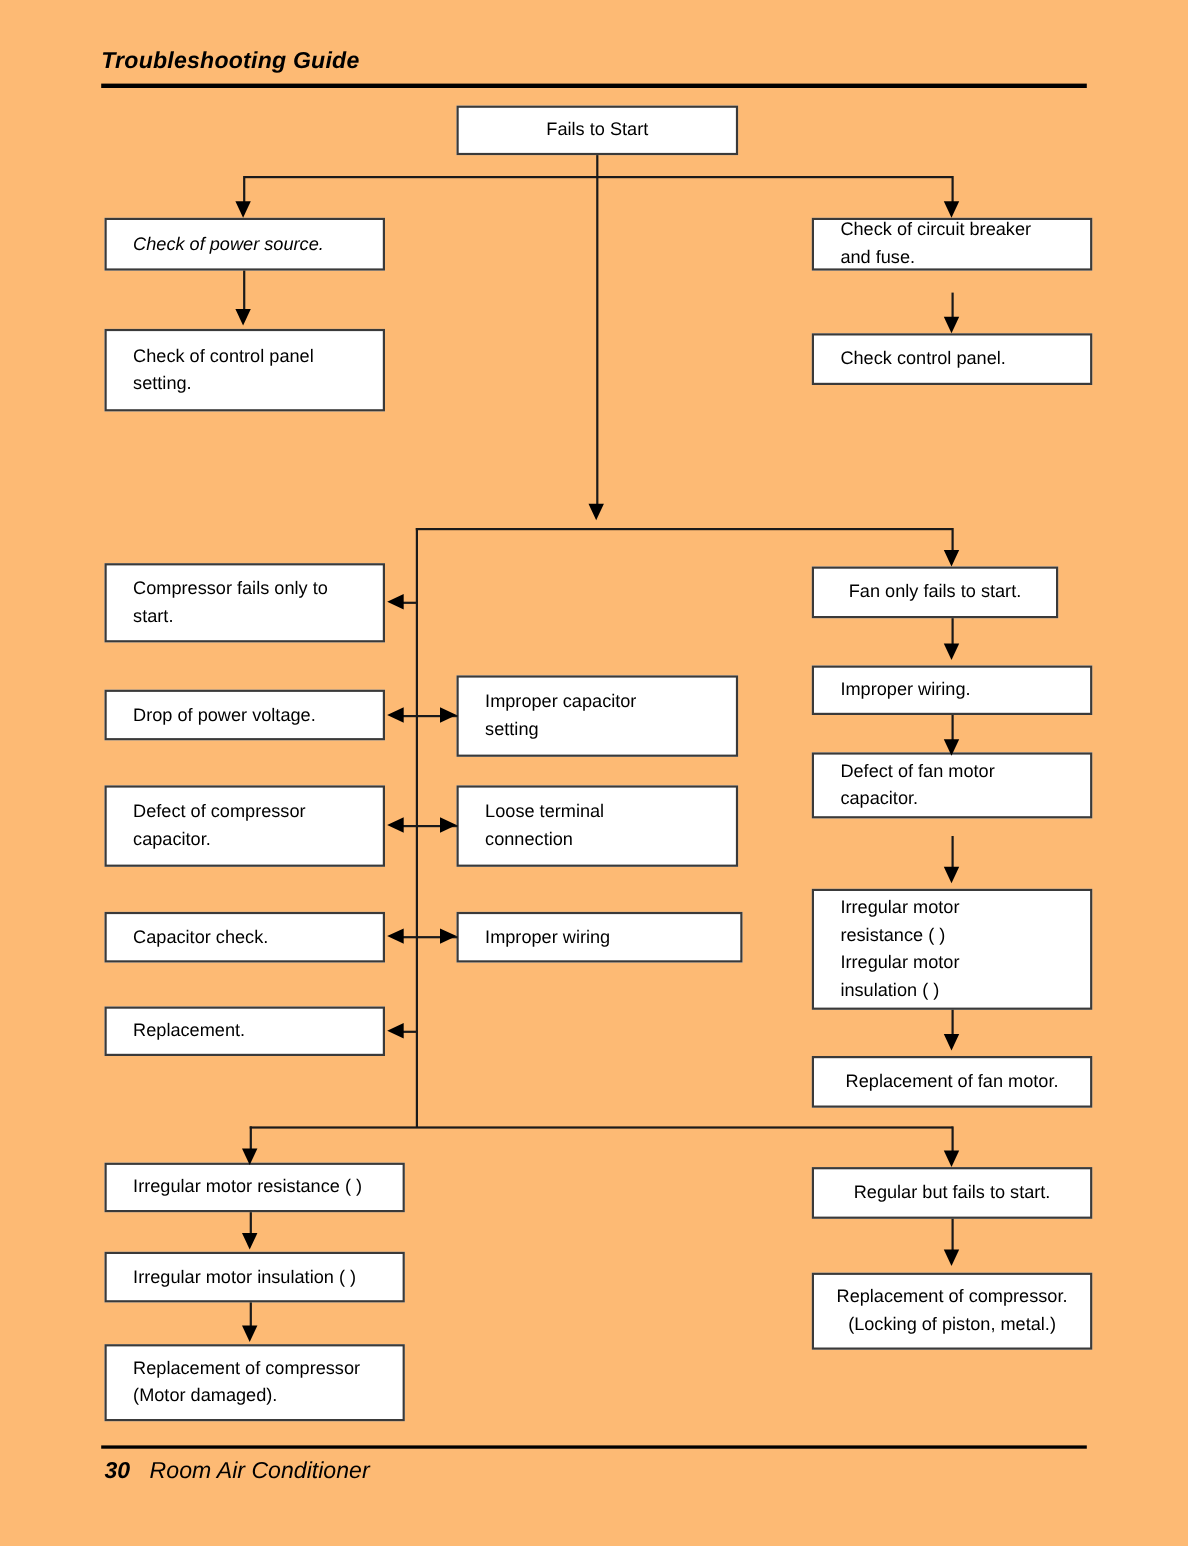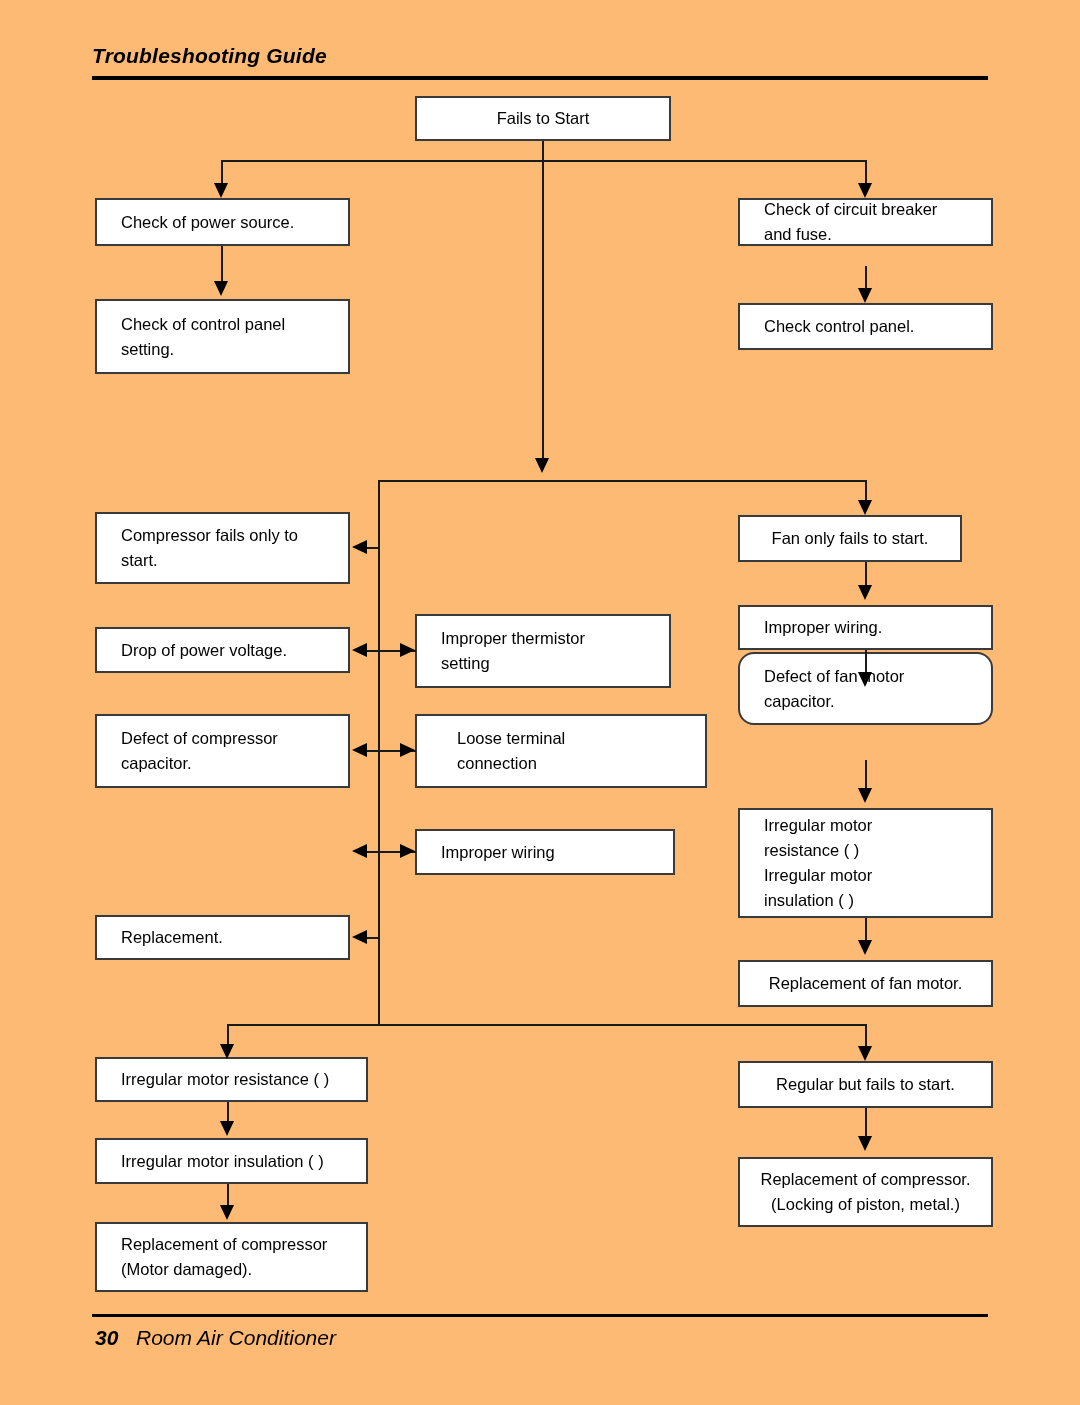--- a/index.html
+++ b/index.html
@@ -120,21 +120,21 @@
 
 <div id="page">
 
   <div class="hdr-title">Troubleshooting Guide</div>
   <div class="hdr-rule"></div>
 
   <div class="box center" style="left:415px; top:96px; width:256px; height:45px;">
     <span class="txt">Fails to Start</span>
   </div>
 
-  <div class="box" style="left:95px; top:198px; width:255px; height:48px;">
+  <div class="box" style="left:95px; top:198px; width:255px; height:48px;font-style:italic;">
     <span class="txt">Check of power source.</span>
   </div>
 
   <div class="box" style="left:95px; top:299px; width:255px; height:75px;">
     <span class="txt">Check of control panel
 setting.</span>
   </div>
 
   <div class="box" style="left:738px; top:198px; width:255px; height:48px;">
     <span class="txt">Check of circuit breaker
@@ -152,48 +152,51 @@
 
   <div class="box" style="left:95px; top:627px; width:255px; height:46px;">
     <span class="txt">Drop of power voltage.</span>
   </div>
 
   <div class="box" style="left:95px; top:714px; width:255px; height:74px;">
     <span class="txt">Defect of compressor
 capacitor.</span>
   </div>
 
+  <div class="box" style="left:95px; top:829px; width:255px; height:46px;">
+    <span class="txt">Capacitor check.</span>
+  </div>
 
   <div class="box" style="left:95px; top:915px; width:255px; height:45px;">
     <span class="txt">Replacement.</span>
   </div>
 
   <div class="box" style="left:415px; top:614px; width:256px; height:74px;">
-    <span class="txt">Improper thermistor
+    <span class="txt">Improper capacitor
 setting</span>
   </div>
 
-  <div class="box" style="left:415px; top:714px; width:292px; height:74px;padding-left:16px;">
+  <div class="box" style="left:415px; top:714px; width:256px; height:74px;">
     <span class="txt">Loose terminal
 connection</span>
   </div>
 
   <div class="box" style="left:415px; top:829px; width:260px; height:46px;">
     <span class="txt">Improper wiring</span>
   </div>
 
   <div class="box center" style="left:738px; top:515px; width:224px; height:47px;">
     <span class="txt">Fan only fails to start.</span>
   </div>
 
   <div class="box" style="left:738px; top:605px; width:255px; height:45px;">
     <span class="txt">Improper wiring.</span>
   </div>
 
-  <div class="box" style="left:738px; top:652px; width:255px; height:73px;border-radius:16px;">
+  <div class="box" style="left:738px; top:684px; width:255px; height:60px;">
     <span class="txt">Defect of fan motor
 capacitor.</span>
   </div>
 
   <div class="box" style="left:738px; top:808px; width:255px; height:110px;">
     <span class="txt">Irregular motor
 resistance (   )
 Irregular motor
 insulation (   )</span>
   </div>

